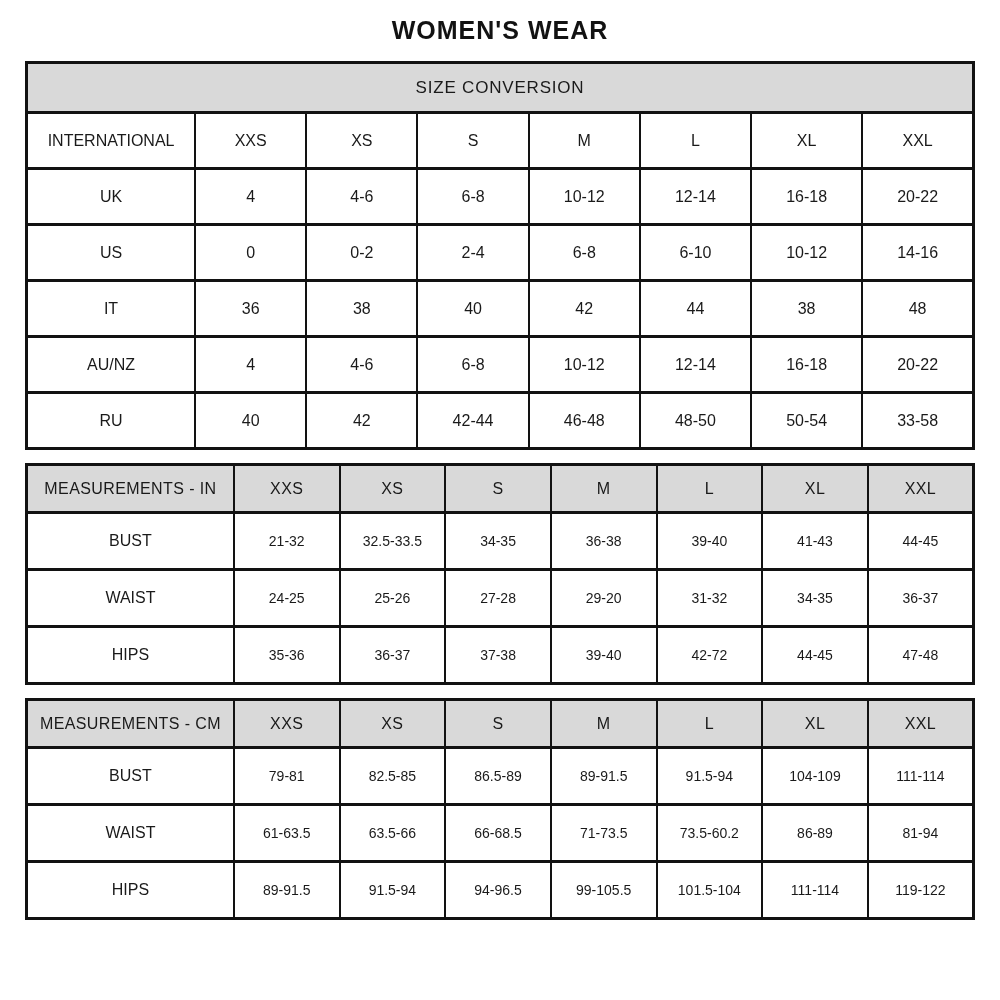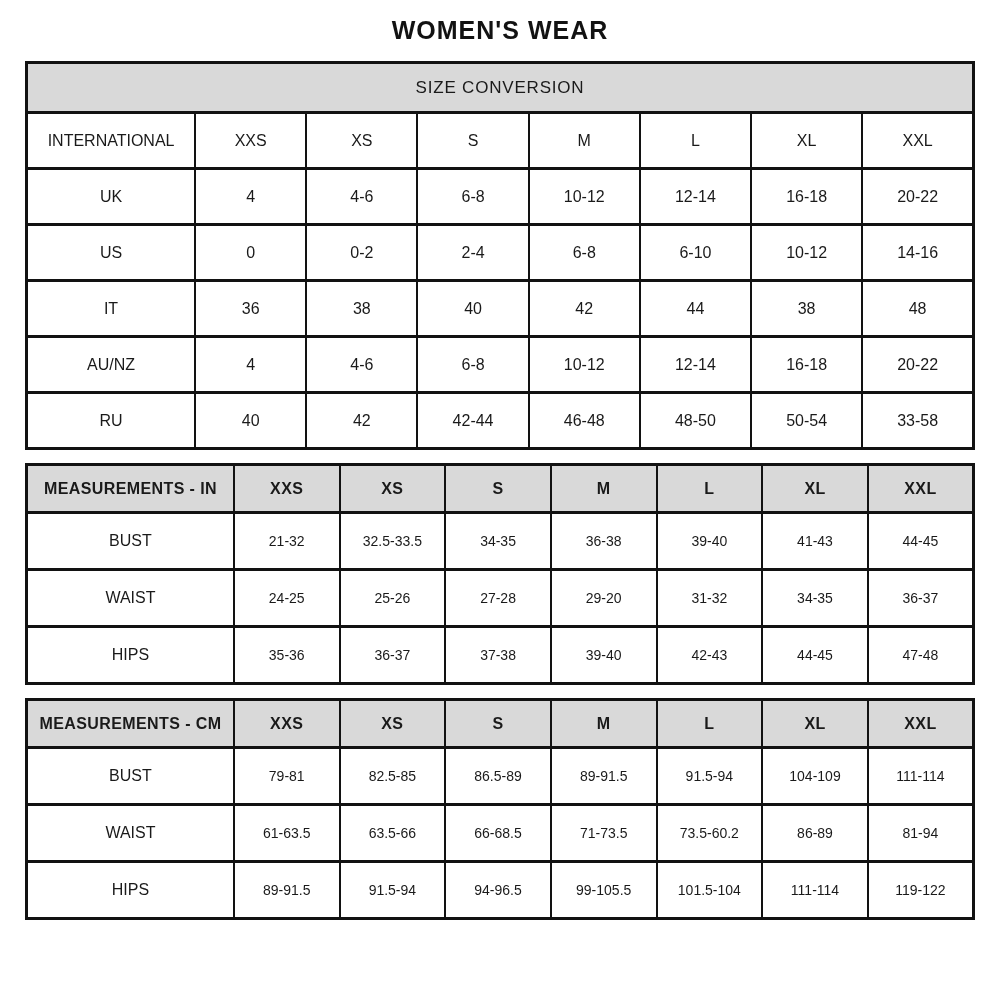--- a/index.html
+++ b/index.html
@@ -50,21 +50,21 @@
     height:50px;
   }
   .conv td{font-size:16px;font-weight:400;height:56px;}
   .conv col.c0{width:17.8%;}
   .conv col.cN{width:11.742%;}
   
   .meas td{font-size:14px;font-weight:400;height:57px;}
   .meas td.hdr-gray{
     background:var(--header-bg);
     font-size:16px;
-    font-weight:700;
+    font-weight:400;
     letter-spacing:0.4px;
     height:48px;
     margin-top:25px;
   }
   .meas td.label-cell{font-size:16px;}
   .meas td.hdr-gray.label-cell{font-size:16px;}
   .meas col.c0{width:21.9%;}
   .meas col.cN{width:11.157%;}
 </style>
 </head>
@@ -195,21 +195,21 @@
           <td>31-32</td>
           <td>34-35</td>
           <td>36-37</td>
         </tr>
         <tr>
           <td class="label-cell">HIPS</td>
           <td>35-36</td>
           <td>36-37</td>
           <td>37-38</td>
           <td>39-40</td>
-          <td>42-43</td>
+          <td>42-72</td>
           <td>44-45</td>
           <td>47-48</td>
         </tr>
       </tbody>
   </table>
 
   <table class="meas">
     <colgroup>
       <col class="c0">
         <col class="cN">

